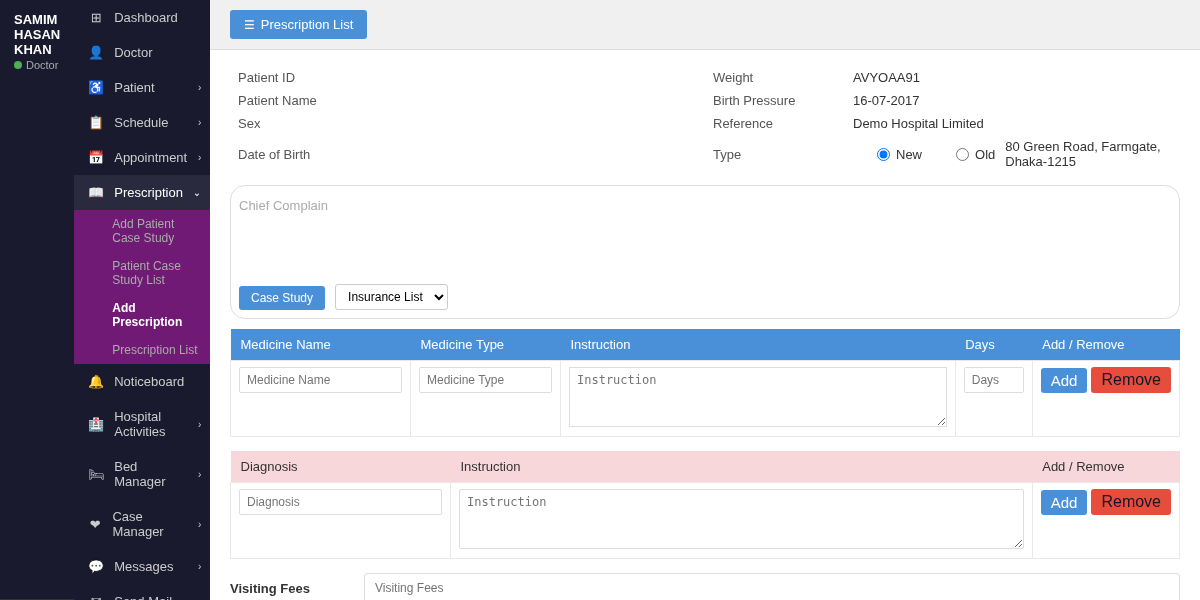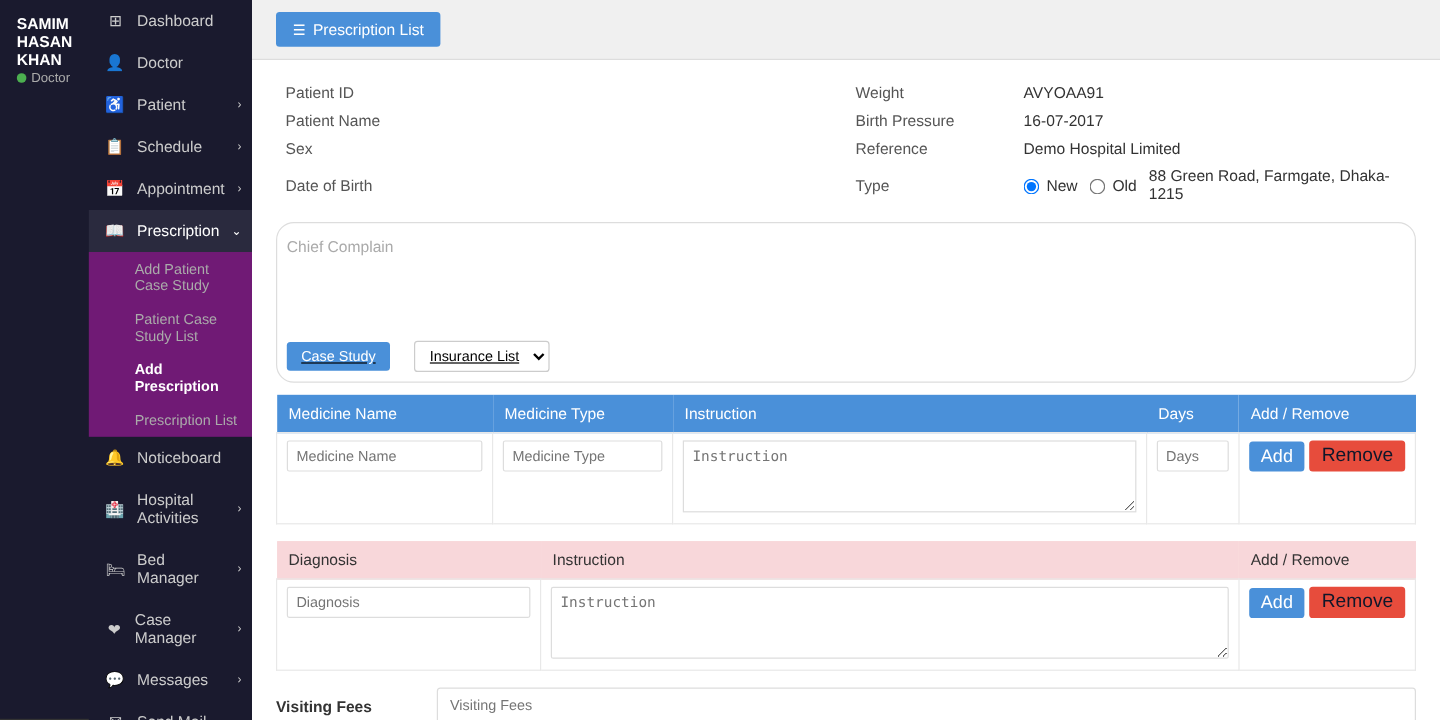--- a/index.html
+++ b/index.html
@@ -115,21 +115,21 @@
     }
     .info-value {
       color: #333;
       font-size: 13px;
     }
     .type-row {
       display: flex;
       align-items: center;
       gap: 10px;
     }
-    .radio-group { display: flex; align-items: flex-end; gap: 6px; }
+    .radio-group { display: flex; align-items: center; gap: 6px; margin-left: 24px; }
     .radio-group label { font-size: 13px; color: #333; display: flex; align-items: center; gap: 4px; }
 
     .chief-complain-area {
       border: 1px solid #ddd;
       border-radius: 15px;
       padding: 8px;
       margin-bottom: 10px;
       position: relative;
     }
     .chief-complain-area textarea {
@@ -141,24 +141,23 @@
       color: #999;
       height: 60px;
     }
     .chief-complain-label {
       font-size: 13px;
       color: #aaa;
       padding: 4px 0;
     }
     .case-study-row {
       display: flex;
-      align-items: center;
-      gap: 20px;
+      align-items: flex-end;
+      gap: 10px;
       margin-top: 4px;
-      text-decoration: underline;
     }
     .btn-case-study {
       background: #4a90d9;
       color: #fff;
       border: none;
       padding: 5px 12px;
       border-radius: 3px;
       cursor: pointer;
       font-size: 12px;
     }
@@ -365,21 +364,21 @@
             <span class="radio-group">
               <input type="radio" name="type" checked="" style="">
               <label>New</label>
             </span>
             <span class="radio-group">
               <input type="radio" name="type" style="">
               <label>Old</label>
             </span>
           </span>
         </span>
-        <span class="info-value" style="margin-left:10px;">88 Green Road, Farmgate, Dhaka-1215</span>
+        <span class="info-value" style="margin-left:10px;">80 Green Road, Farmgate, Dhaka-1215</span>
       </div>
     </div>
 
     <div class="chief-complain-area">
       <div class="chief-complain-label">Chief Complain</div>
       <textarea placeholder="" style=""></textarea>
       <div class="case-study-row">
         <button class="btn-case-study">Case Study</button>
         <select class="insurance-select">
           <option>Insurance List</option>

